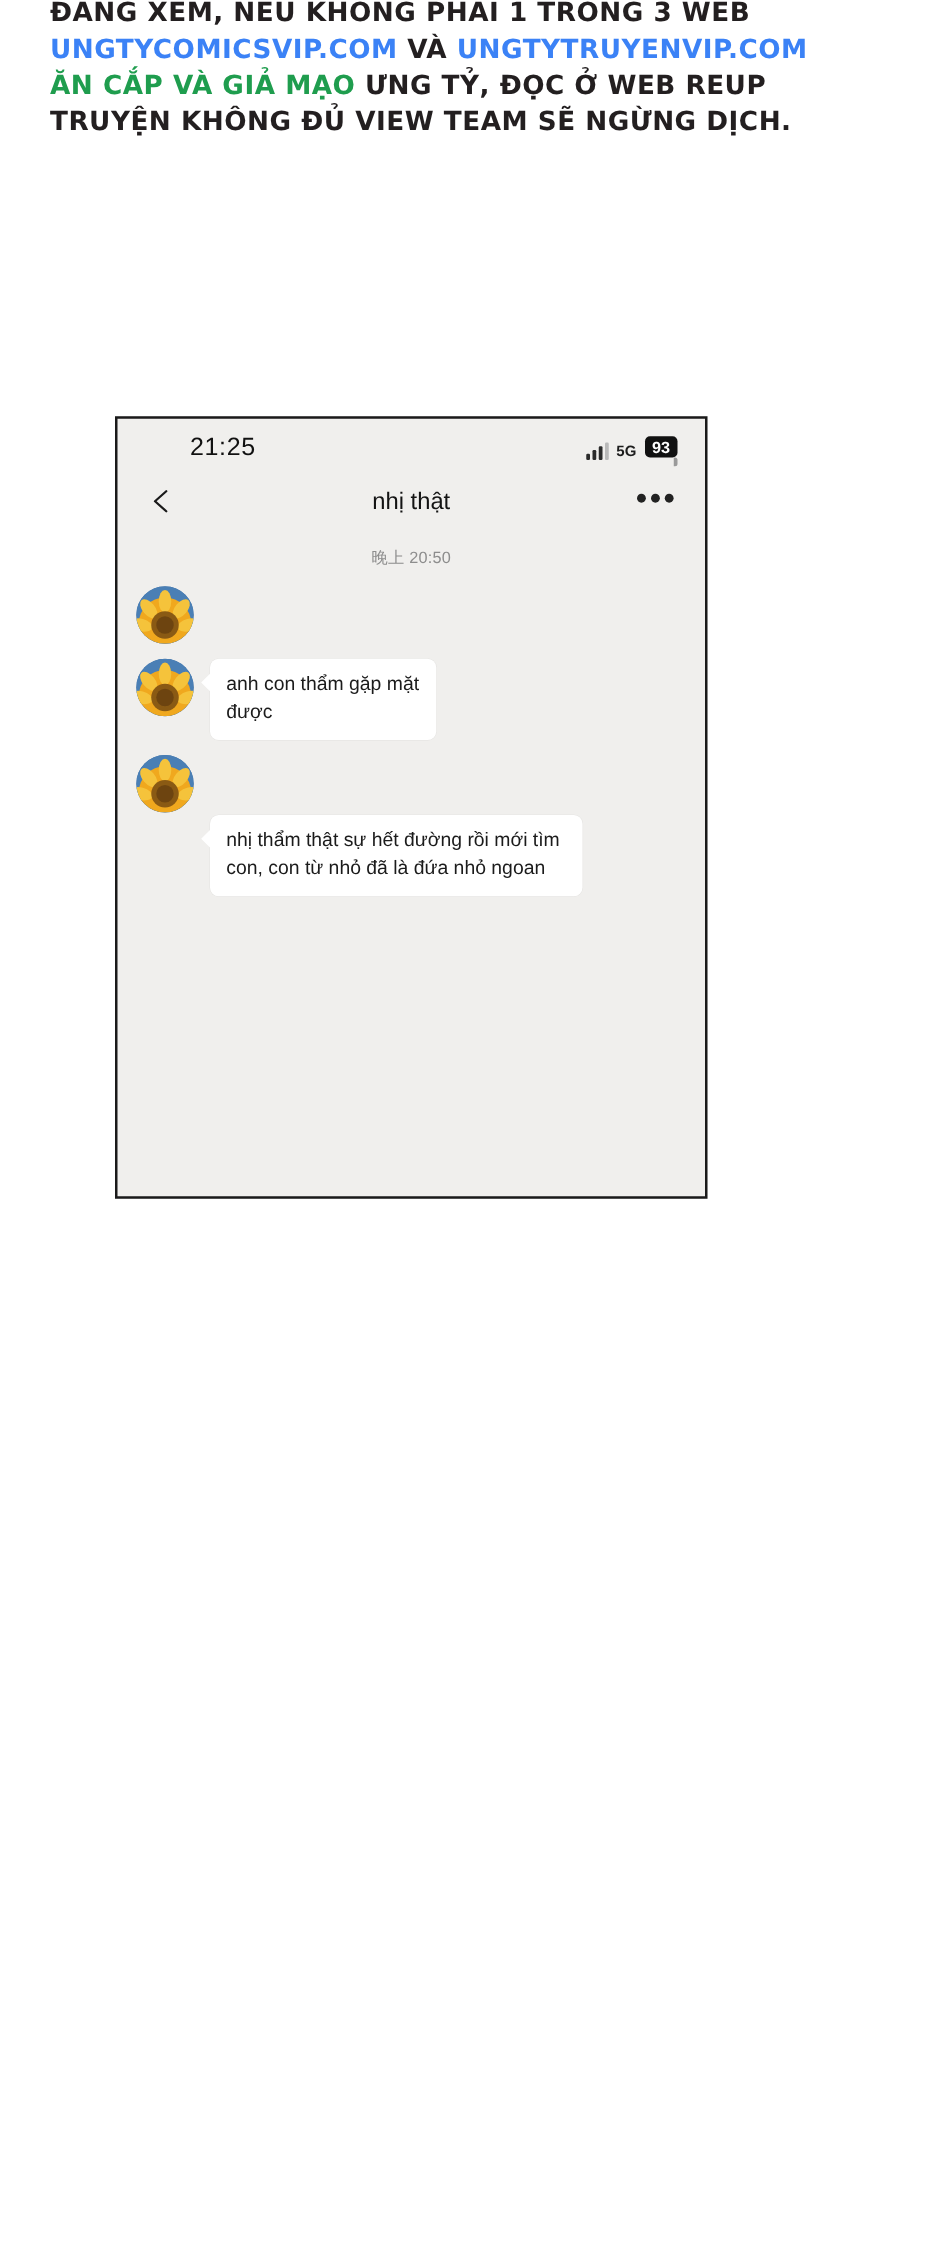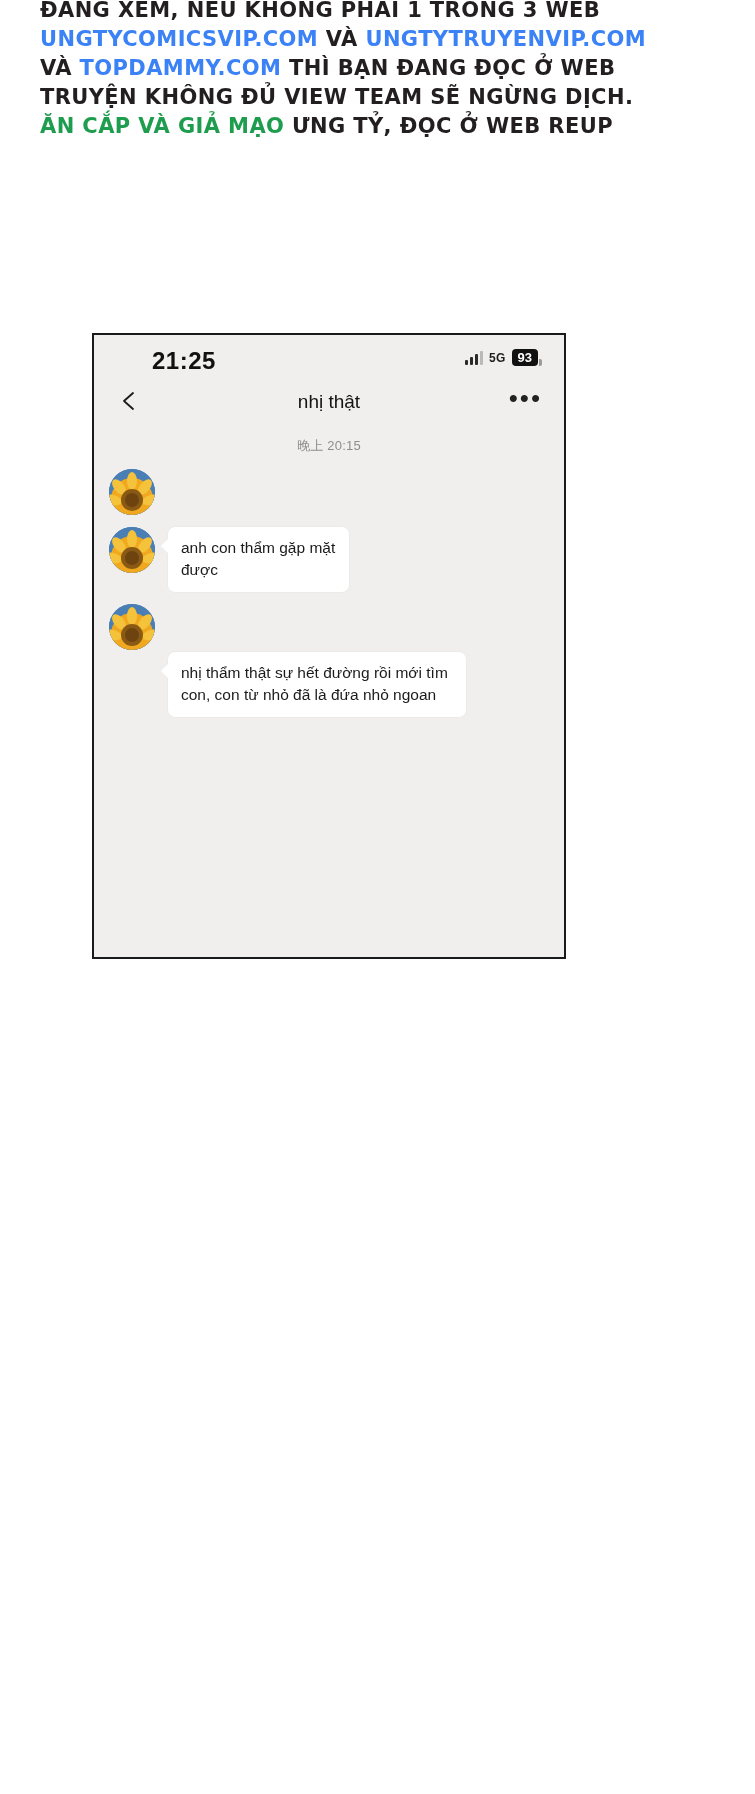--- a/index.html
+++ b/index.html
@@ -52,22 +52,22 @@
   
   .status-bar {
     position: relative;
     height: 46px;
     width: 100%;
   }
   .status-time {
     position: absolute;
     left: 58px;
     top: 12px;
-    font-size: 24px;
-    font-weight: bold;
+    font-size: 20px;
+    font-weight: normal;
     color: #111;
     letter-spacing: 0.5px;
   }
   .status-right {
     position: absolute;
     right: 22px;
     top: 14px;
     display: flex;
     align-items: center;
     gap: 6px;
@@ -91,20 +91,21 @@
   .net-label {
     font-size: 12px;
     font-weight: bold;
     color: #1d1d1d;
     letter-spacing: 0.3px;
   }
   .battery {
     position: relative;
     display: flex;
     align-items: flex-end;
+    flex-direction: column;
   }
   .battery .body {
     background: #111;
     color: #fff;
     font-size: 13px;
     font-weight: bold;
     border-radius: 4px;
     padding: 2px 6px 2px 6px;
     line-height: 13px;
   }
@@ -203,27 +204,24 @@
 <body>
 
 <div id="credits">
   <div class="line">
     <span class="c-black">đang xem, nếu không phải 1 trong 3 web</span>
   </div>
   <div class="line">
     <span class="c-red">ungtycomicsvip.com</span><span class="c-black"> và </span><span class="c-red">ungtytruyenvip.com</span>
   </div>
   <div class="line">
-    <span class="c-black">và </span><span class="c-red">topdammy.com</span><span class="c-black"> thì bạn đang đọc ở web</span>
+    <span class="c-green">ăn cắp và giả mạo</span><span class="c-black"> ưng tỷ, đọc ở web reup</span>
   </div>
   <div class="line">
     <span class="c-black">truyện không đủ view team sẽ ngừng dịch.</span>
-  </div>
-  <div class="line">
-    <span class="c-green">ăn cắp và giả mạo</span><span class="c-black"> ưng tỷ, đọc ở web reup</span>
   </div>
 </div>
 
 <div id="phone">
 
   <div class="status-bar">
     <div class="status-time">21:25</div>
     <div class="status-right">
       <span class="signal-bars">
         <i></i>
@@ -243,21 +241,21 @@
     <div class="nav-back">
       <svg width="28" height="28" viewBox="0 0 28 28">
         <polyline points="17,6 8,14 17,22" fill="none" stroke="#1a1a1a" stroke-width="1.8" stroke-linecap="round" stroke-linejoin="round"></polyline>
       </svg>
     </div>
     <div class="nav-title">nhị thật</div>
     <div class="nav-more">•••</div>
   </div>
 
   <div class="chat">
-    <div class="timestamp">晚上 20:15</div>
+    <div class="timestamp">晚上 20:50</div>
 
     <div class="msg-row">
       <div class="avatar">
         <svg width="46" height="46" viewBox="0 0 46 46">
           <rect width="46" height="46" fill="#4a7fb5"></rect>
           <circle cx="23" cy="30" r="21" fill="#f0a81e"></circle>
           <g fill="#f5c33b">
             <ellipse cx="23" cy="12" rx="5" ry="9"></ellipse>
             <ellipse cx="10" cy="18" rx="5" ry="9" transform="rotate(-40 10 18)"></ellipse>
             <ellipse cx="36" cy="18" rx="5" ry="9" transform="rotate(40 36 18)"></ellipse>

